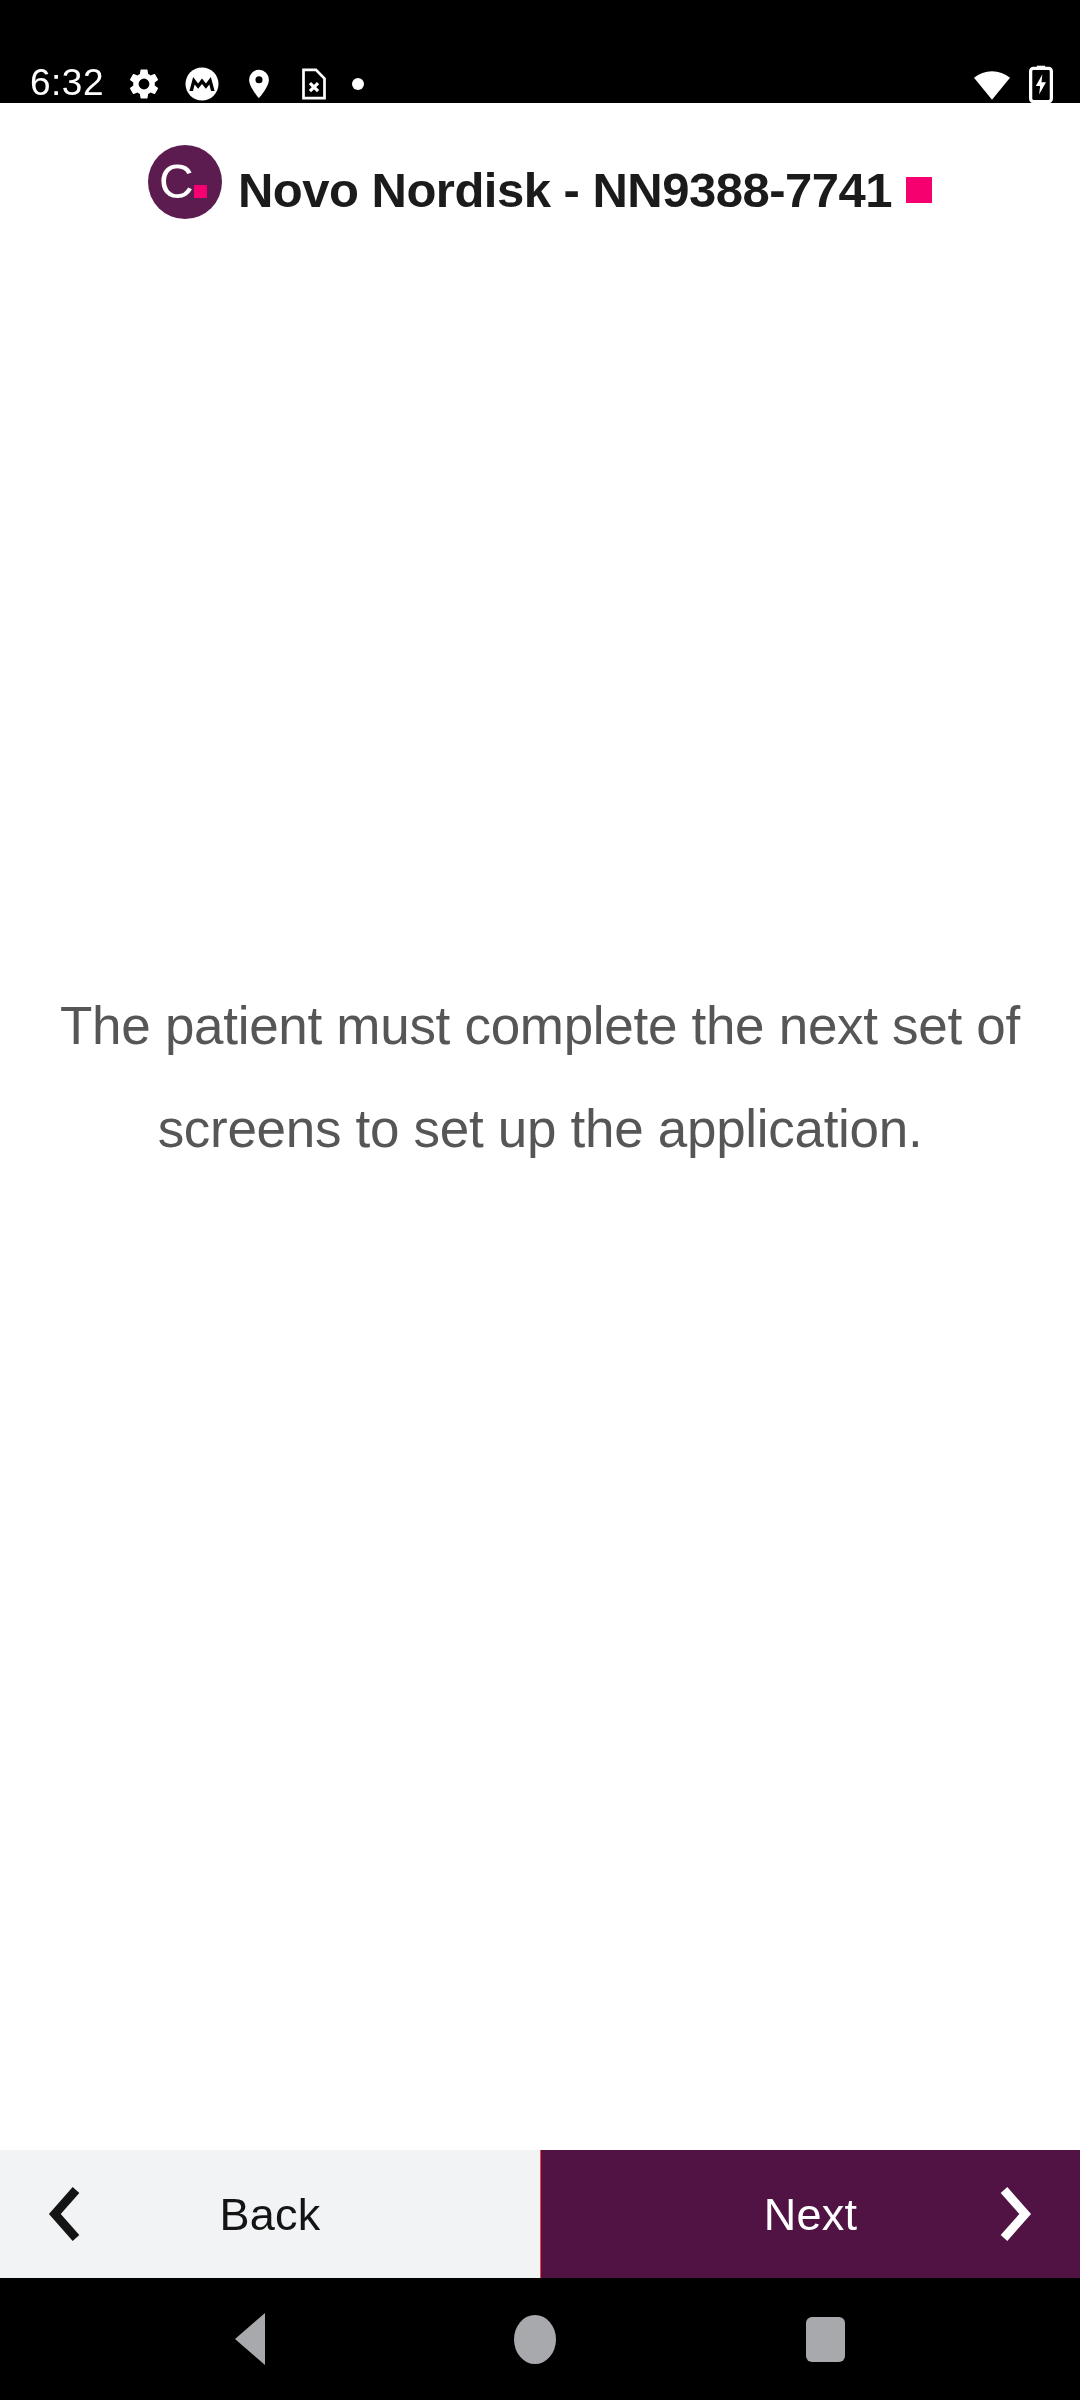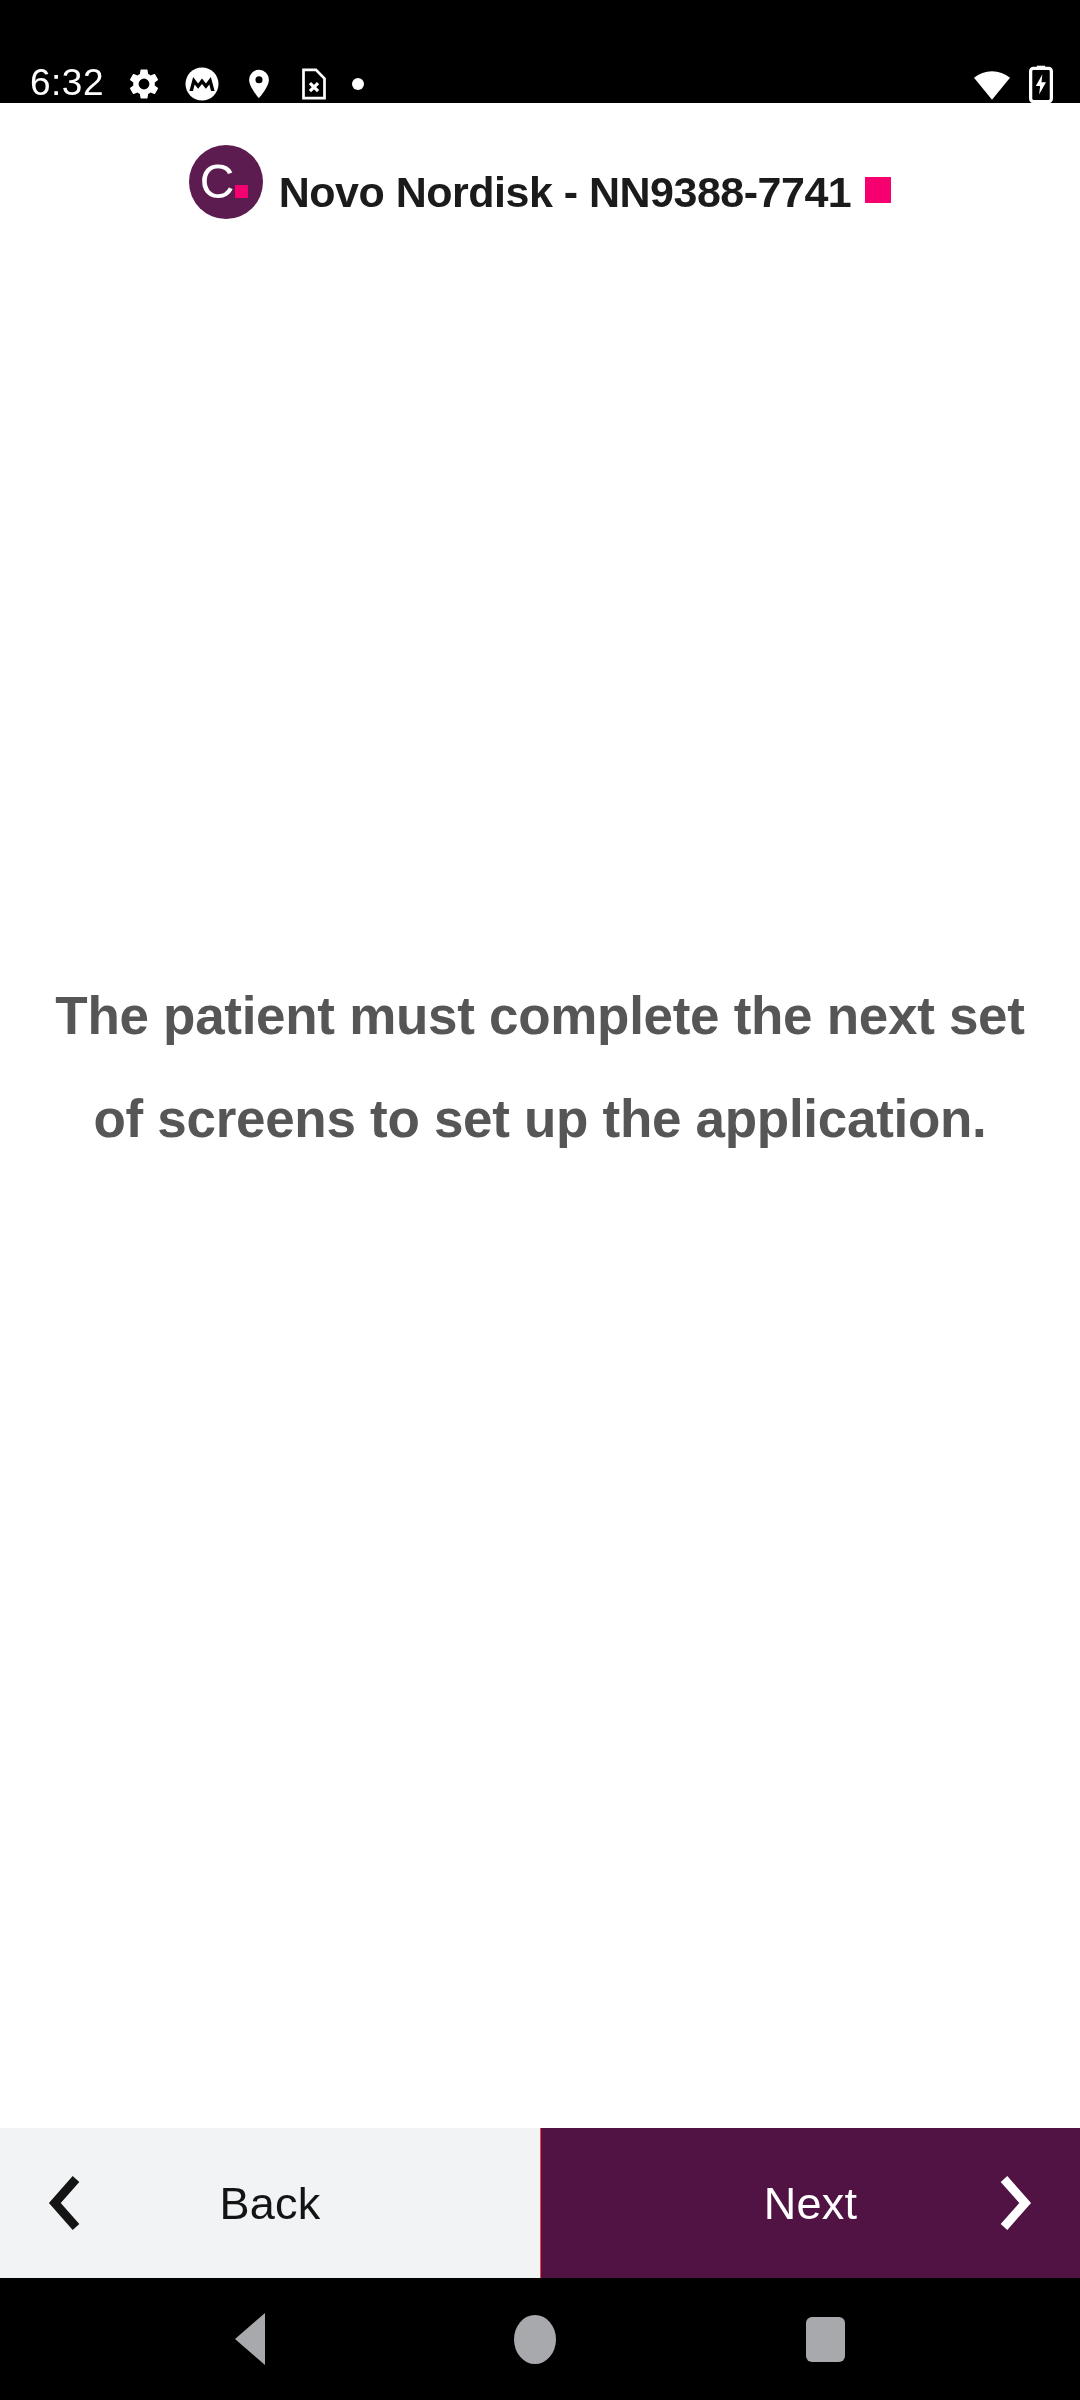--- a/index.html
+++ b/index.html
@@ -77,21 +77,21 @@
   }
   .brand-logo .logo-dot {
     position:absolute;
     right:15px; bottom:21px;
     width:13px; height:13px;
     background:#f5006e;
   }
   .header-title {
     display:inline;
     color:#1b1b1b;
-    font-size:43px;
+    font-size:49px;
     font-weight:700;
     line-height:72px;
     letter-spacing:-0.5px;
   }
   .header-square {
     display:inline-block;
     width:26px; height:26px;
     background:#f5006e;
     margin-left:14px;
     vertical-align:4px;
@@ -104,30 +104,30 @@
     flex-direction:column;
     align-items:center;
     justify-content:center;
     padding:0 38px;
     padding-bottom:120px;
   }
   .message-block { width:100%; text-align:center; }
   .message-paragraph {
     color:#565657;
     font-size:53px;
-    font-weight:700;
+    font-weight:400;
     line-height:103px;
     letter-spacing:-0.3px;
   }
   .paragraph-gap { height:103px; }
 
   
   .button-bar {
     flex:0 0 auto;
-    height:150px;
+    height:128px;
     display:flex;
     width:100%;
   }
   .nav-button {
     flex:1 1 50%;
     display:flex;
     align-items:center;
     justify-content:center;
     position:relative;
     cursor:pointer;

